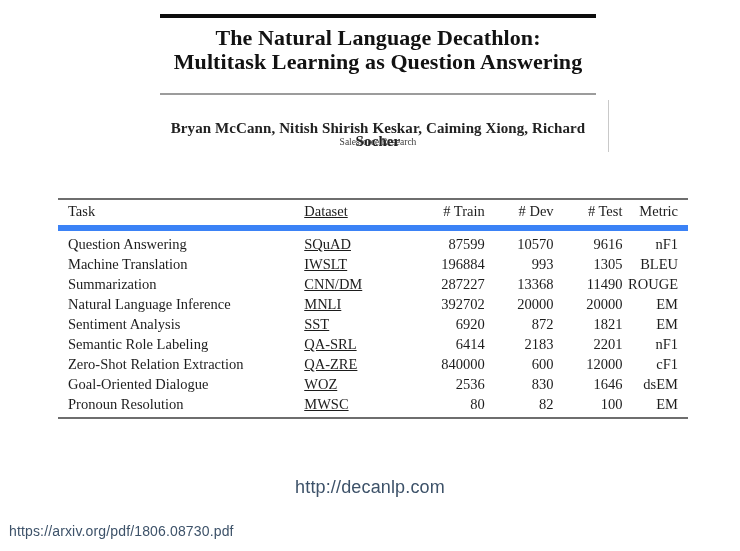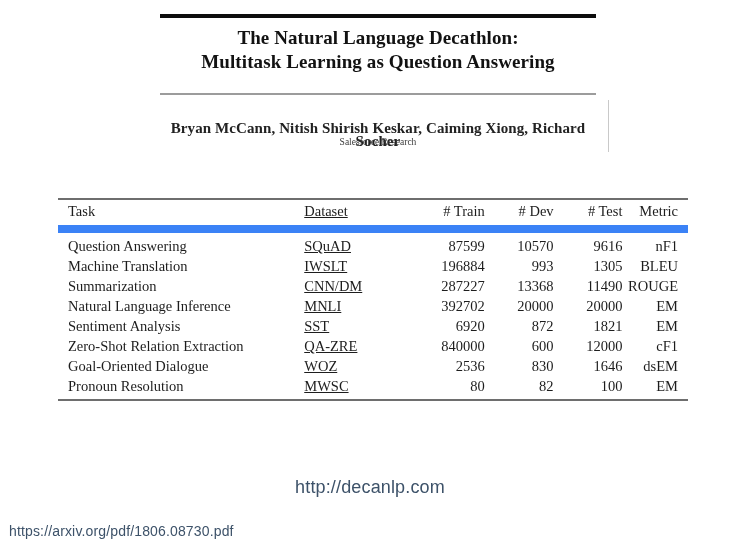--- a/index.html
+++ b/index.html
@@ -46,21 +46,21 @@
     background: #0d0d0d;
   }
   #paper-title {
     position: absolute;
     left: 160px;
     top: 26px;
     width: 436px;
     text-align: center;
     font-family: "Liberation Serif", serif;
     font-weight: bold;
-    font-size: 19px;
+    font-size: 22px;
     line-height: 24px;
     letter-spacing: 0.1px;
     color: #121212;
   }
   #paper-title .line2 { display: block; }
 
   #title-rule-bottom {
     position: absolute;
     left: 160px;
     top: 93px;
@@ -106,21 +106,21 @@
     border-collapse: collapse;
     width: 630px;
     font-family: "Liberation Serif", serif;
     font-size: 14.5px;
     color: #1d1d1d;
   }
   table.stats thead th {
     font-weight: normal;
     padding: 3px 0 5px 0;
     border-top: 2px solid #6e6e6e;
-    border-bottom: 8px solid #3b82f6;
+    border-bottom: 6px solid #3b82f6;
     white-space: nowrap;
     margin-top: 16px;
   }
   table.stats tbody tr:first-child td { padding-top: 5px; }
   table.stats tbody tr:last-child td {
     padding-bottom: 4px;
   }
   table.stats tbody td {
     padding: 1.5px 0;
     white-space: nowrap;
@@ -234,20 +234,28 @@
           </tr>
           <tr>
             <td class="col-task">Sentiment Analysis</td>
             <td class="col-ds">SST</td>
             <td class="col-train">6920</td>
             <td class="col-dev">872</td>
             <td class="col-test">1821</td>
             <td class="col-metric">EM</td>
           </tr>
           <tr>
+            <td class="col-task">Semantic Role Labeling</td>
+            <td class="col-ds">QA-SRL</td>
+            <td class="col-train">6414</td>
+            <td class="col-dev">2183</td>
+            <td class="col-test">2201</td>
+            <td class="col-metric">nF1</td>
+          </tr>
+          <tr>
             <td class="col-task">Zero-Shot Relation Extraction</td>
             <td class="col-ds">QA-ZRE</td>
             <td class="col-train">840000</td>
             <td class="col-dev">600</td>
             <td class="col-test">12000</td>
             <td class="col-metric">cF1</td>
           </tr>
           <tr>
             <td class="col-task">Goal-Oriented Dialogue</td>
             <td class="col-ds">WOZ</td>

